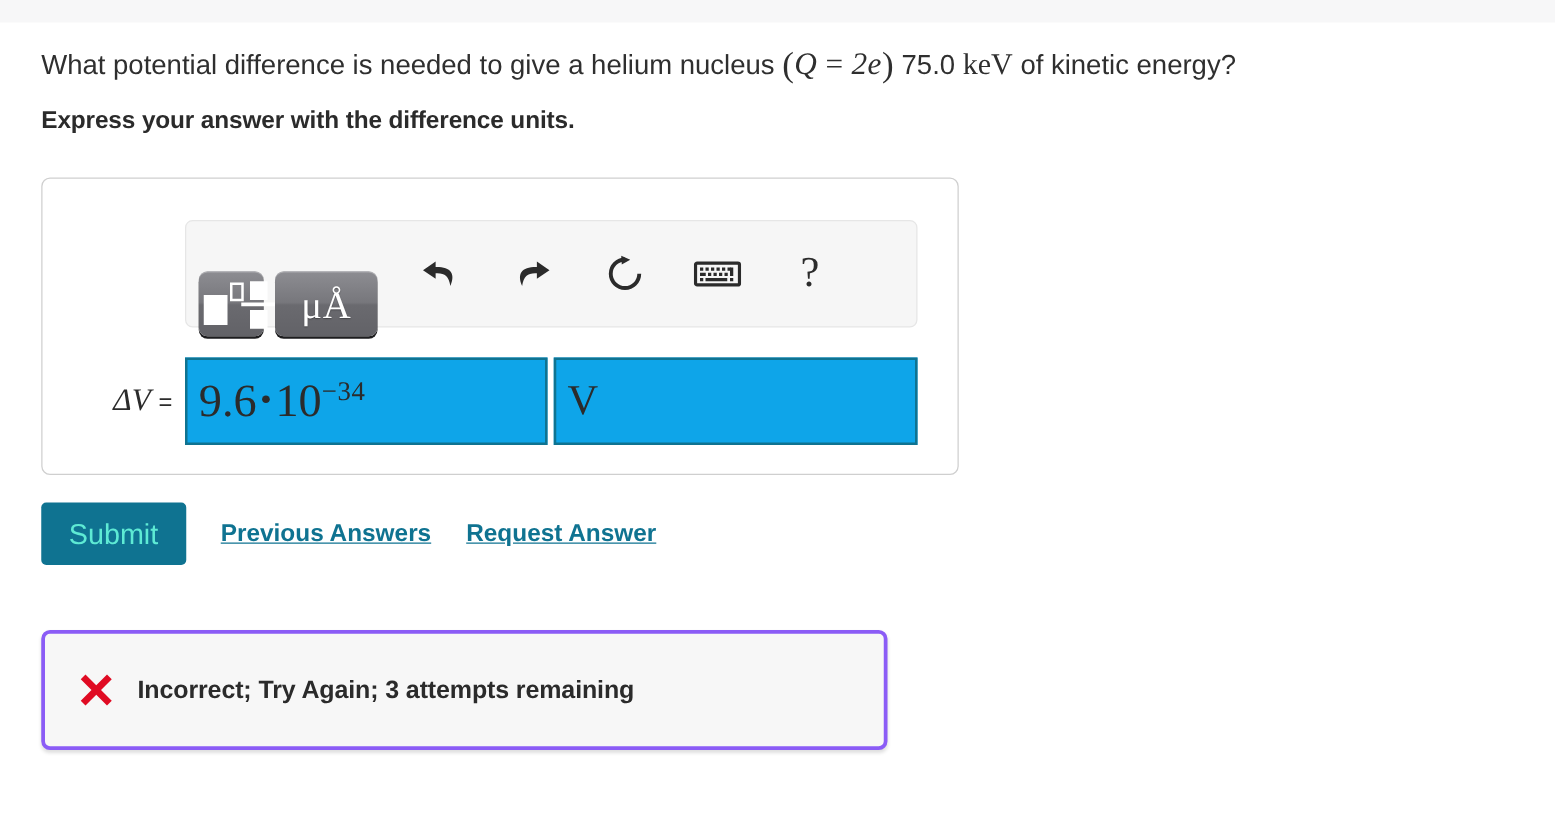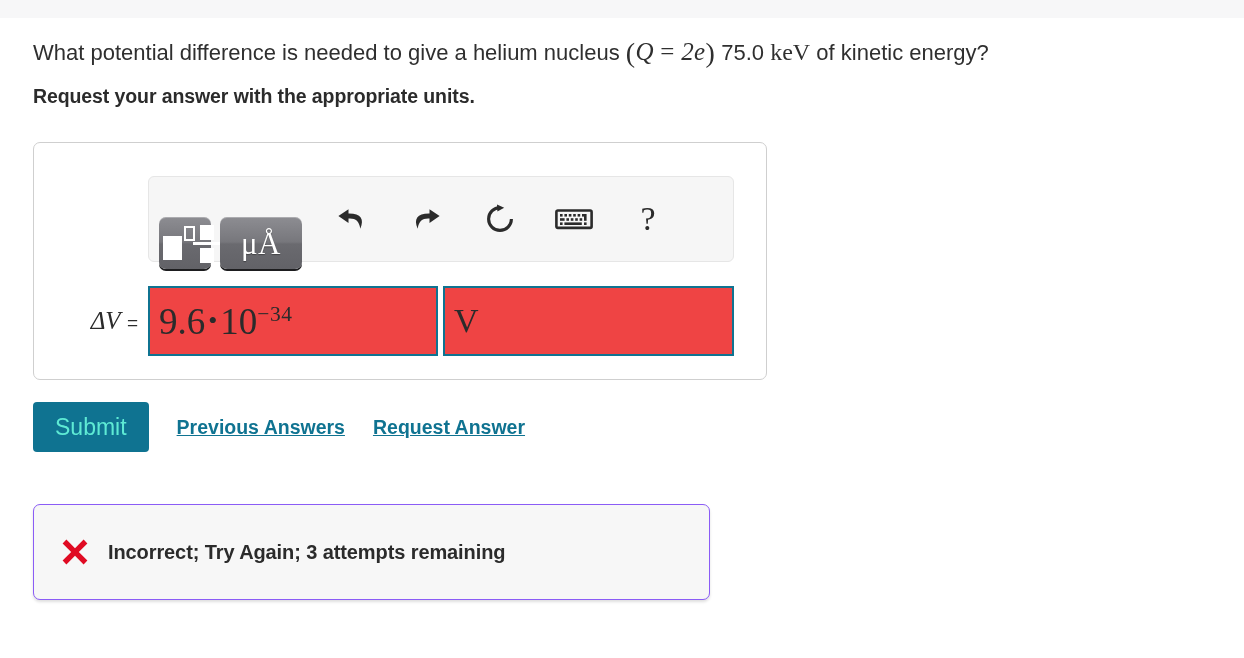--- a/index.html
+++ b/index.html
@@ -178,21 +178,21 @@
     font-size: 25px;
     color: #2b2b2b;
     white-space: nowrap;
   }
   .dv-label i { font-style: italic; }
   .dv-eq { font-family: "Liberation Sans", sans-serif; font-size: 19px; }
 
   .field {
     height: 70px;
     border: 2px solid #0f7391;
-    background: #ef4444;
+    background: #0ea5e9;
     box-sizing: border-box;
     display: flex;
     align-items: center;
     padding-left: 9px;
     font-family: "Liberation Serif", serif;
     color: #2b2b2b;
     cursor: text;
   }
   .field.answer { width: 290px; font-size: 37px; }
   .field.units  { width: 291px; margin-left: 5px; font-size: 34px; }
@@ -237,21 +237,21 @@
   .link.second { }
 
   
   .feedback {
     position: absolute;
     left: 33px;
     top: 486px;
     width: 677px;
     height: 96px;
     background: #f7f7f7;
-    border: 1px solid #8b5cf6;
+    border: 3px solid #8b5cf6;
     border-radius: 7px;
     box-sizing: border-box;
     box-shadow: 0 2px 3px rgba(0,0,0,.13);
     display: flex;
     align-items: center;
   }
   .x-icon {
     width: 34px;
     height: 34px;
     margin-left: 24px;
@@ -276,21 +276,21 @@
 <div class="page">
 
   <p class="question">
     <span>What potential difference is needed to give a helium nucleus</span>
     <span class="mathwrap"><span class="paren">(</span><i>Q</i> <span>=</span> <i>2</i><i>e</i><span class="paren">)</span></span>
     <span>75.0</span>
     <span class="unit-serif">keV</span>
     <span>of kinetic energy?</span>
   </p>
 
-  <p class="instruction">Request your answer with the appropriate units.</p>
+  <p class="instruction">Express your answer with the difference units.</p>
 
   <div class="answer-panel">
 
     <div class="toolbar">
 
       <div class="tb-btn">
         <span class="tpl-icon">
           <span class="sq-big"></span>
           <span class="sq-sup"></span>
           <span class="fr-num"></span>

